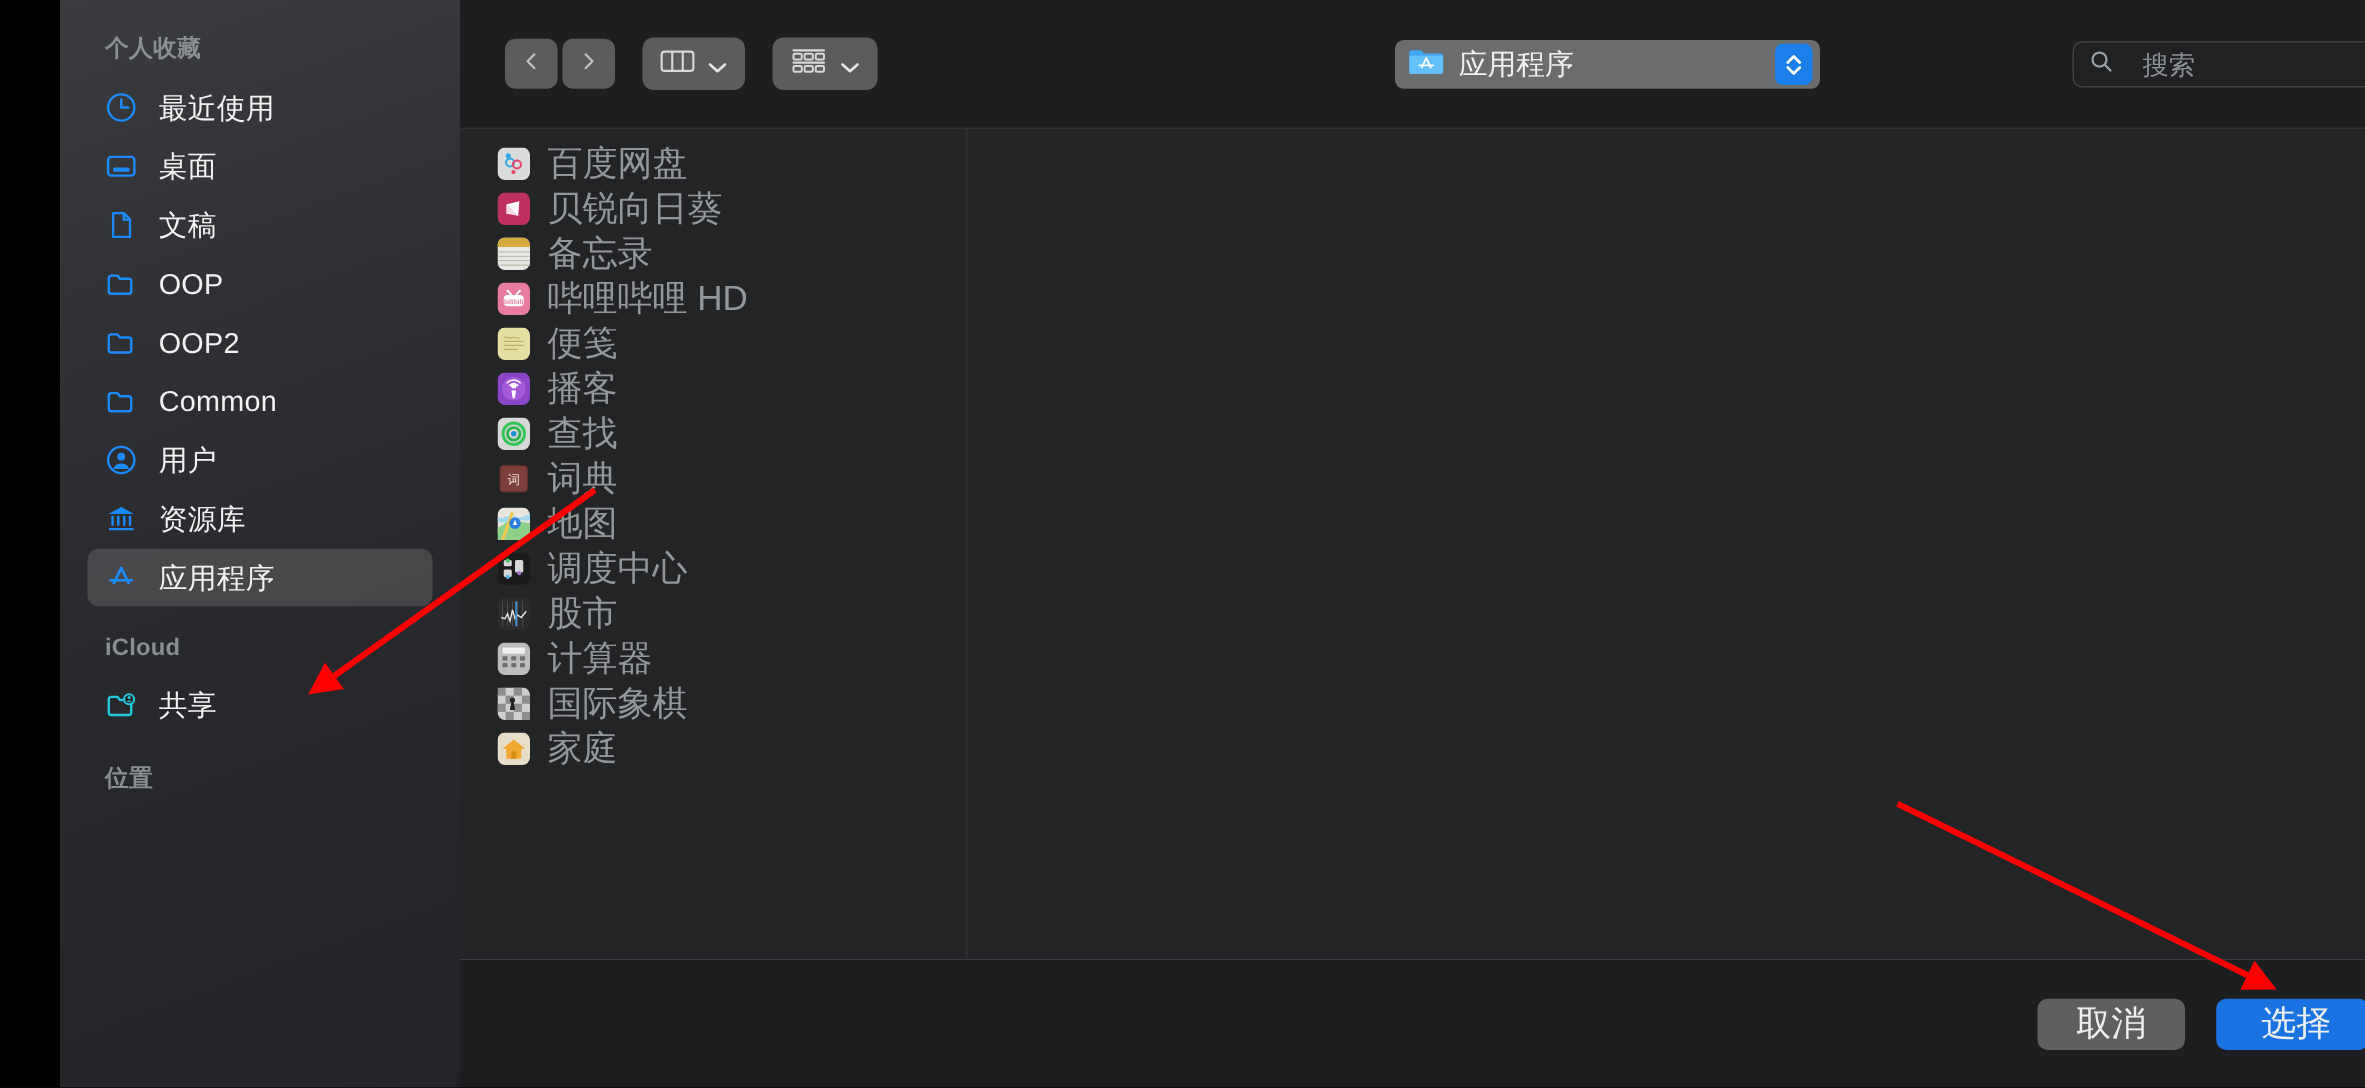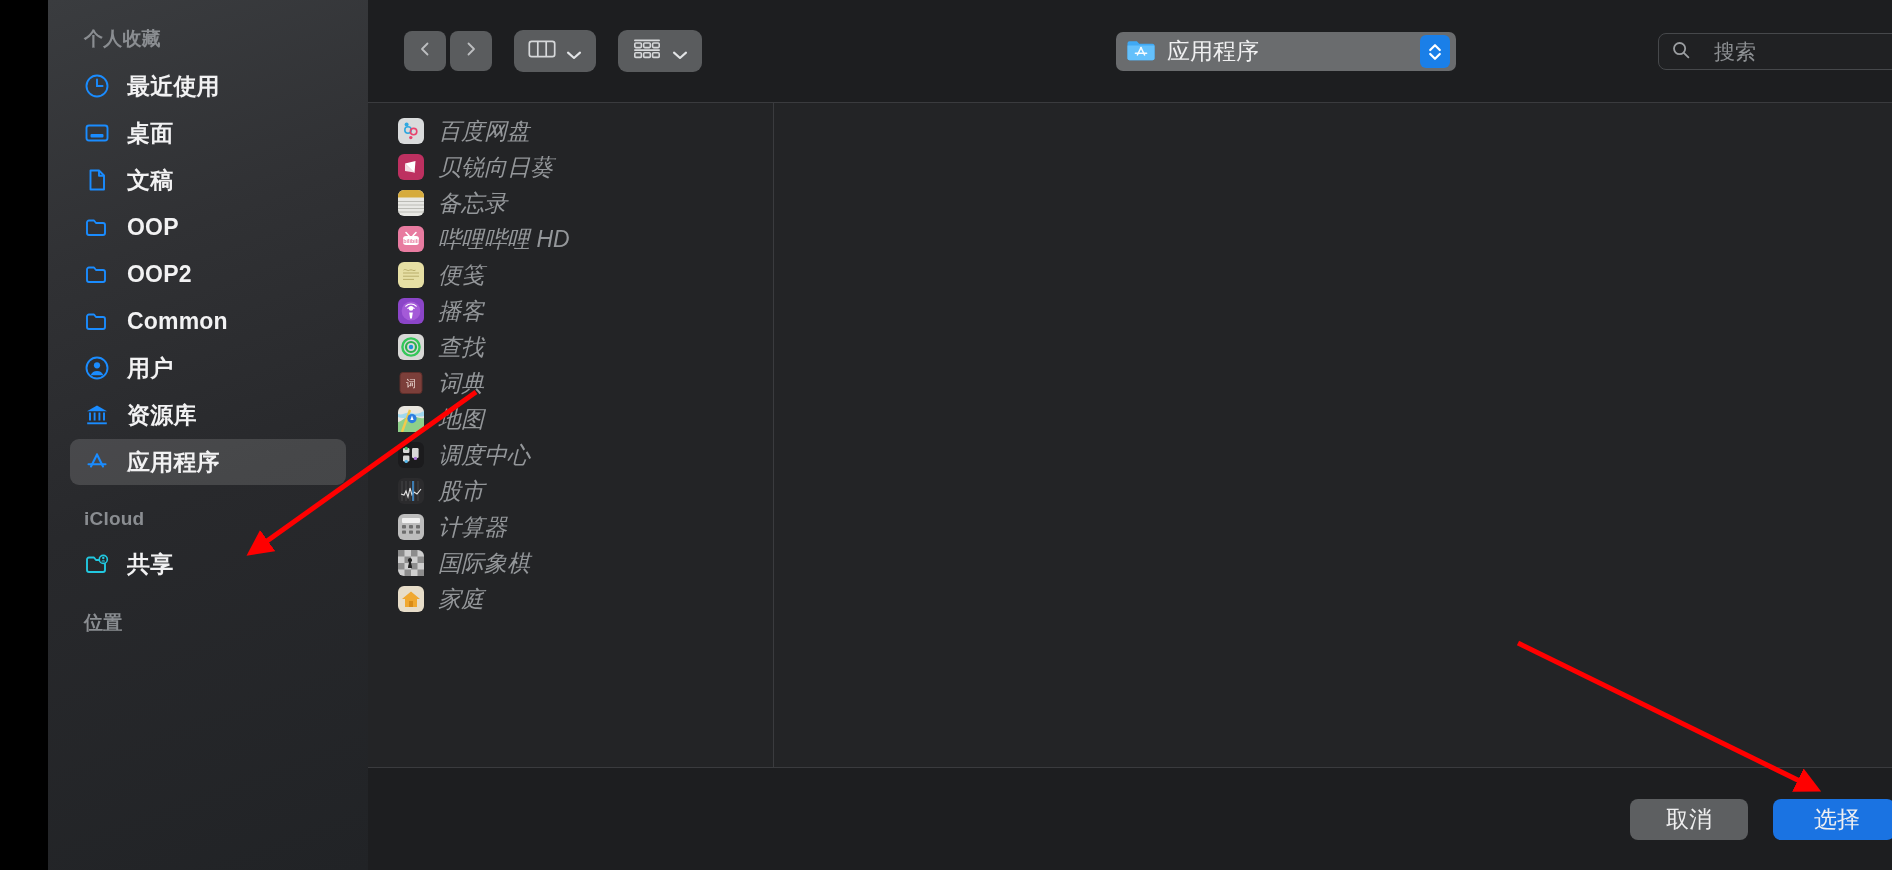--- a/index.html
+++ b/index.html
@@ -44,21 +44,20 @@
     padding-left: 14px;
     border-radius: 9px;
     gap: 17px;
   }
   .sb-item.selected { background: rgba(255,255,255,.14); }
   .sb-label {
     color: #f2f2f3;
     font-size: 23px;
     letter-spacing: .2px;
     white-space: nowrap;
-    font-weight: bold;
   }
   .sb-icon { width: 26px; height: 26px; flex: 0 0 26px; display:block; }
   .sb-gap { height: 22px; }
 
   
   #right { flex: 1 1 auto; display: flex; flex-direction: column; min-width: 0; background:#1d1e20; }
 
   
   #toolbar {
     height: 102px;
@@ -148,21 +147,21 @@
     overflow: hidden;
   }
   #column-2 { flex: 1 1 auto; background: #232426; }
   .file-row {
     display: flex;
     align-items: center;
     height: 36px;
     padding-left: 30px;
     gap: 14px;
   }
-  .file-name { color: #94979a; font-size: 23px; white-space: nowrap; font-style: italic; }
+  .file-name { color: #94979a; font-size: 28px; white-space: nowrap; }
   .app-icon { width: 26px; height: 26px; flex: 0 0 26px; border-radius: 6px; display:block; }
 
   
   #footer {
     height: 103px;
     flex: 0 0 103px;
     background: #1d1e20;
     border-top: 1px solid #3a3b3e;
     display: flex;
     align-items: center;
@@ -170,21 +169,21 @@
     padding-right: 45px;
     gap: 25px;
   }
   .dlg-btn {
     height: 41px;
     border-radius: 8px;
     min-width: 118px;
     display: flex;
     align-items: center;
     justify-content: center;
-    font-size: 23px;
+    font-size: 28px;
     color: #f0f0f1;
     padding: 0 18px;
   }
   #cancel-button { background: #5d5f61; }
   #choose-button { background: #1a73e2; min-width: 122px; padding-left: 24px; }
 
   
   #arrows { position: absolute; inset: 0; pointer-events: none; }
 </style>
 </head>

